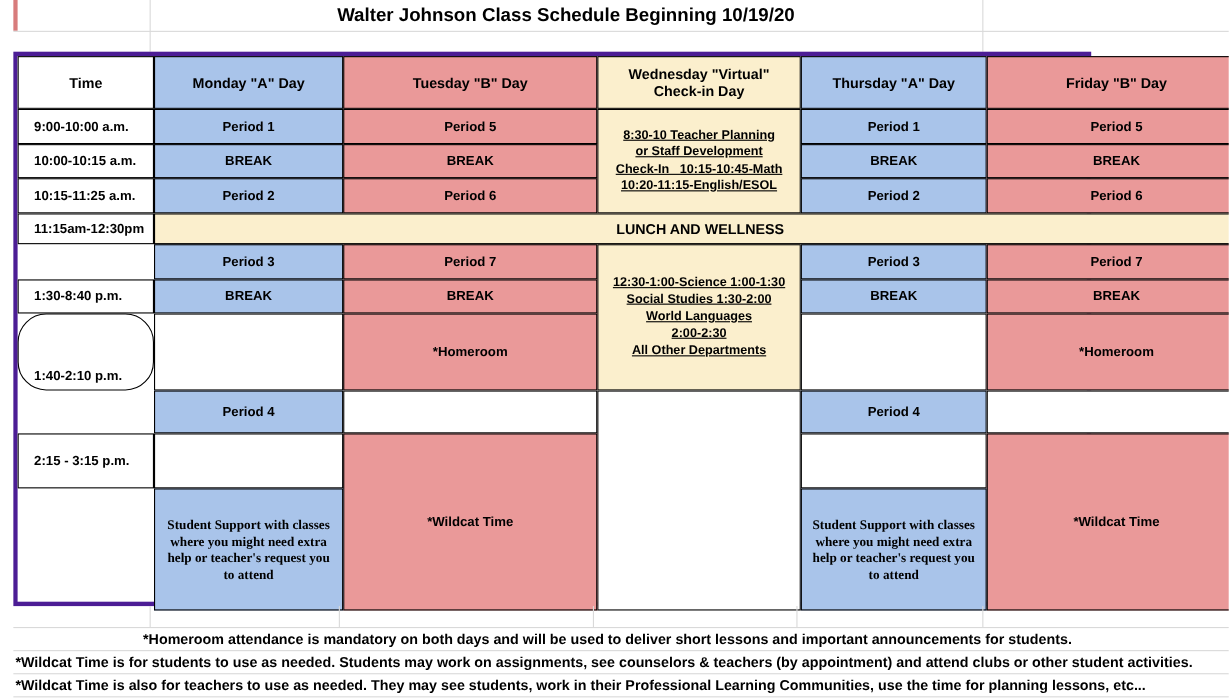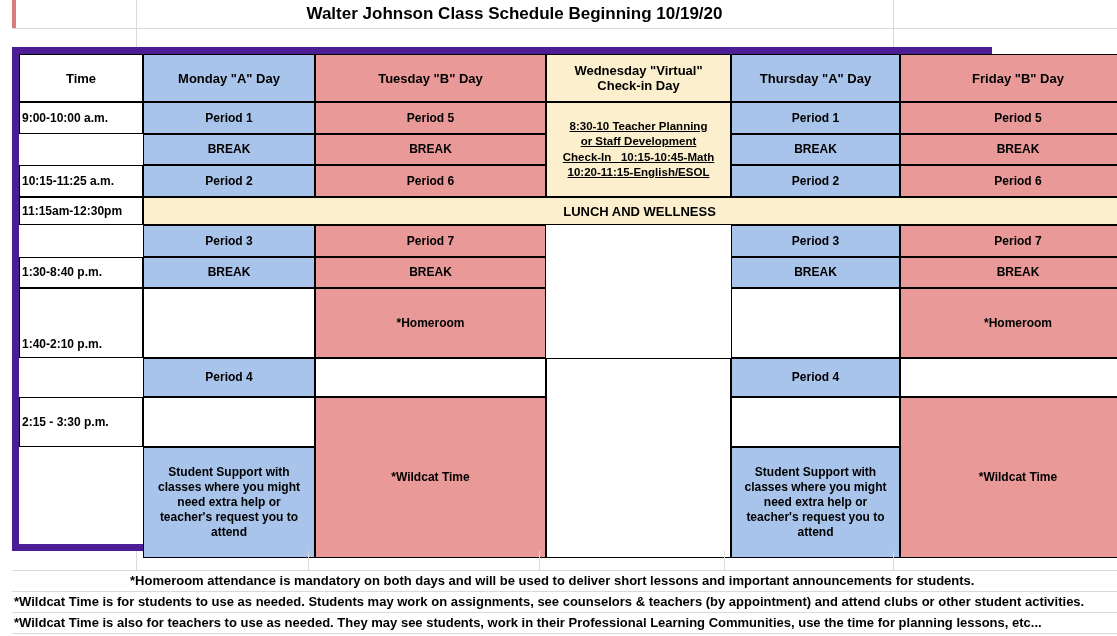--- a/index.html
+++ b/index.html
@@ -7,34 +7,34 @@
         font-family:"Liberation Sans",sans-serif;font-weight:bold;color:#000000;margin-left:12px;}
   
   .top-area{position:absolute;left:0;top:0;width:1117px;height:47px;}
   .red-sliver-left{position:absolute;left:0;top:0;width:4px;height:28px;background:#d87c7c;}
   .red-sliver-right{position:absolute;right:0;top:0;width:4px;height:8px;background:#e59a9a;}
   .gl{position:absolute;background:#d9d9d9;}
   .title-cell{position:absolute;left:124px;top:0;width:757px;height:28px;
               display:flex;align-items:center;justify-content:center;font-size:17px;}
   
   .table{position:absolute;left:0;top:47px;width:980px;height:504px;
-         display:grid;box-sizing:border-box;border:7px solid #4c1d95;
+         display:grid;box-sizing:border-box;border:4px solid #4c1d95;
          grid-template-columns:124px 172px 231px 185px 169px 236px;
          grid-template-rows:48px 32px 31px 32px 28px 32px 31px 70px 39px 50px 111px;}
   .cell{box-sizing:border-box;border:1px solid #000;display:flex;align-items:center;
         justify-content:center;text-align:center;font-size:12px;line-height:15px;background:#fff;}
   .blue{background:#a9c4ea;}
   .pink{background:#ea9999;}
   .cream{background:#fbefcd;}
-  .timecell{justify-content:flex-start;text-align:left;padding-left:2px;}
-  .bottom-align{align-items:flex-end;padding-bottom:5px;}
+  .timecell{justify-content:flex-start;text-align:left;padding-left:14px;}
+  .bottom-align{align-items:flex-end;padding-bottom:5px;border-radius:26px;}
   .hdr{font-size:13px;padding:0 8px;}
   .wedtext{flex-direction:column;font-size:11.5px;line-height:15.5px;}
   .wedtext div{white-space:pre;text-decoration:underline;}
-  .support{padding:0 6px;font-size:12px;}
+  .support{padding:0 6px;font-size:12px;font-family:Liberation Serif, serif;}
   .lunch{font-size:13px;}
   
   .footer{position:absolute;left:0;top:551px;width:1117px;height:94px;}
   .note{position:absolute;width:1117px;height:21px;display:flex;align-items:center;
         font-size:13px;white-space:nowrap;}
 </style>
 </head>
 <body>
 
 <div class="page">
@@ -62,36 +62,44 @@
     <div class="cell pink" style="grid-area:2/3">Period 5</div>
     <div class="cell cream wedtext" style="grid-area:2/4/5/5">
       <div>8:30-10 Teacher Planning</div>
       <div>or Staff Development</div>
       <div>Check-In   10:15-10:45-Math</div>
       <div>10:20-11:15-English/ESOL</div>
     </div>
     <div class="cell blue" style="grid-area:2/5">Period 1</div>
     <div class="cell pink" style="grid-area:2/6">Period 5</div>
 
+    <div class="cell timecell" style="grid-area:3/1">10:00-10:15 a.m.</div>
     <div class="cell blue" style="grid-area:3/2">BREAK</div>
     <div class="cell pink" style="grid-area:3/3">BREAK</div>
     <div class="cell blue" style="grid-area:3/5">BREAK</div>
     <div class="cell pink" style="grid-area:3/6">BREAK</div>
 
     <div class="cell timecell" style="grid-area:4/1">10:15-11:25 a.m.</div>
     <div class="cell blue" style="grid-area:4/2">Period 2</div>
     <div class="cell pink" style="grid-area:4/3">Period 6</div>
     <div class="cell blue" style="grid-area:4/5">Period 2</div>
     <div class="cell pink" style="grid-area:4/6">Period 6</div>
 
     <div class="cell timecell" style="grid-area:5/1">11:15am-12:30pm</div>
     <div class="cell cream lunch" style="grid-area:5/2/6/7">LUNCH AND WELLNESS</div>
 
     <div class="cell blue" style="grid-area:6/2">Period 3</div>
     <div class="cell pink" style="grid-area:6/3">Period 7</div>
+    <div class="cell cream wedtext" style="grid-area:6/4/9/5">
+      <div>12:30-1:00-Science 1:00-1:30</div>
+      <div>Social Studies 1:30-2:00</div>
+      <div>World Languages</div>
+      <div>2:00-2:30</div>
+      <div>All Other Departments</div>
+    </div>
     <div class="cell blue" style="grid-area:6/5">Period 3</div>
     <div class="cell pink" style="grid-area:6/6">Period 7</div>
 
     <div class="cell timecell" style="grid-area:7/1">1:30-8:40 p.m.</div>
     <div class="cell blue" style="grid-area:7/2">BREAK</div>
     <div class="cell pink" style="grid-area:7/3">BREAK</div>
     <div class="cell blue" style="grid-area:7/5">BREAK</div>
     <div class="cell pink" style="grid-area:7/6">BREAK</div>
 
     <div class="cell timecell bottom-align" style="grid-area:8/1">1:40-2:10 p.m.</div>
@@ -99,21 +107,21 @@
     <div class="cell pink" style="grid-area:8/3">*Homeroom</div>
     <div class="cell" style="grid-area:8/5"></div>
     <div class="cell pink" style="grid-area:8/6">*Homeroom</div>
 
     <div class="cell blue" style="grid-area:9/2">Period 4</div>
     <div class="cell" style="grid-area:9/3"></div>
     <div class="cell" style="grid-area:9/4/12/5"></div>
     <div class="cell blue" style="grid-area:9/5">Period 4</div>
     <div class="cell" style="grid-area:9/6"></div>
 
-    <div class="cell timecell" style="grid-area:10/1">2:15 - 3:30 p.m.</div>
+    <div class="cell timecell" style="grid-area:10/1">2:15 - 3:15 p.m.</div>
     <div class="cell" style="grid-area:10/2"></div>
     <div class="cell pink" style="grid-area:10/3/12/4">*Wildcat Time</div>
     <div class="cell" style="grid-area:10/5"></div>
     <div class="cell pink" style="grid-area:10/6/12/7">*Wildcat Time</div>
 
     <div class="cell blue support" style="grid-area:11/2">Student Support with classes where you might need extra help or teacher's request you to attend</div>
     <div class="cell blue support" style="grid-area:11/5">Student Support with classes where you might need extra help or teacher's request you to attend</div>
 
   </div>
 

